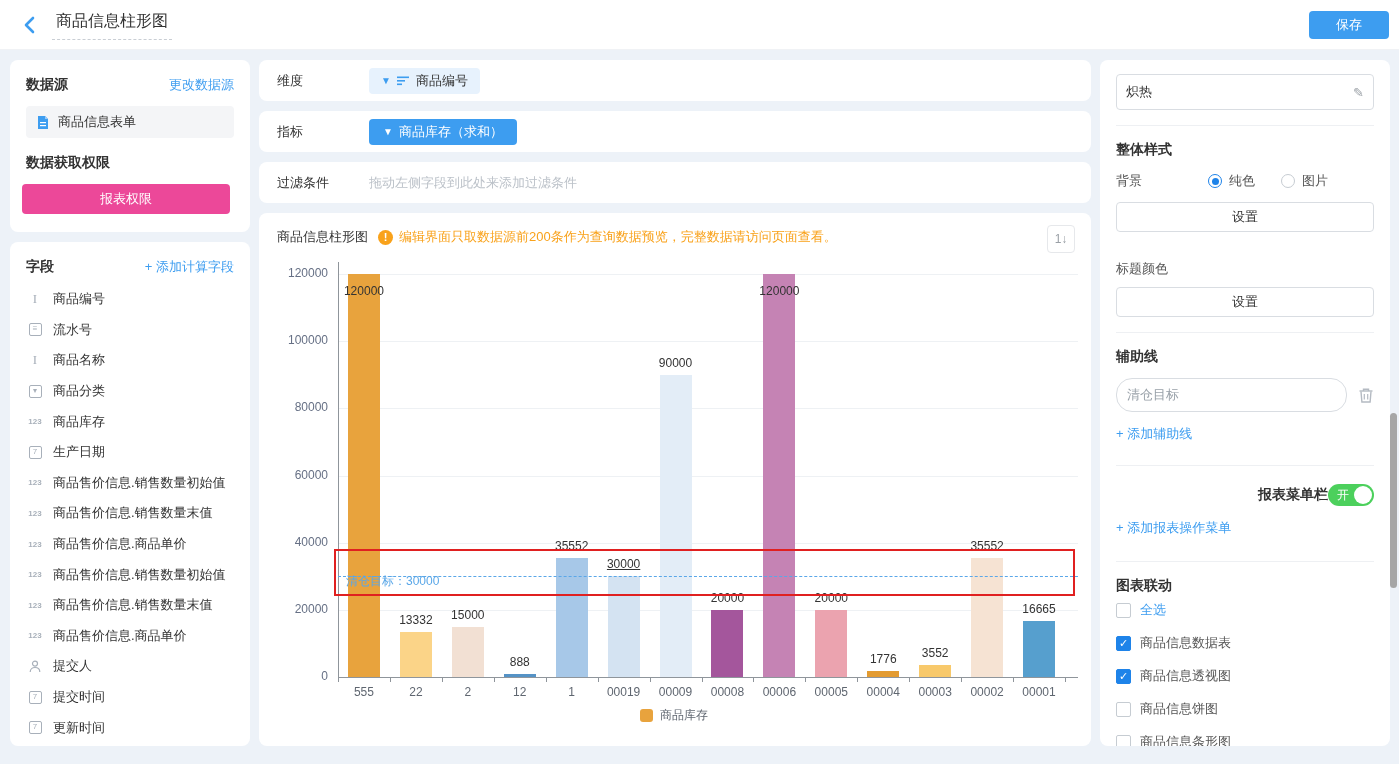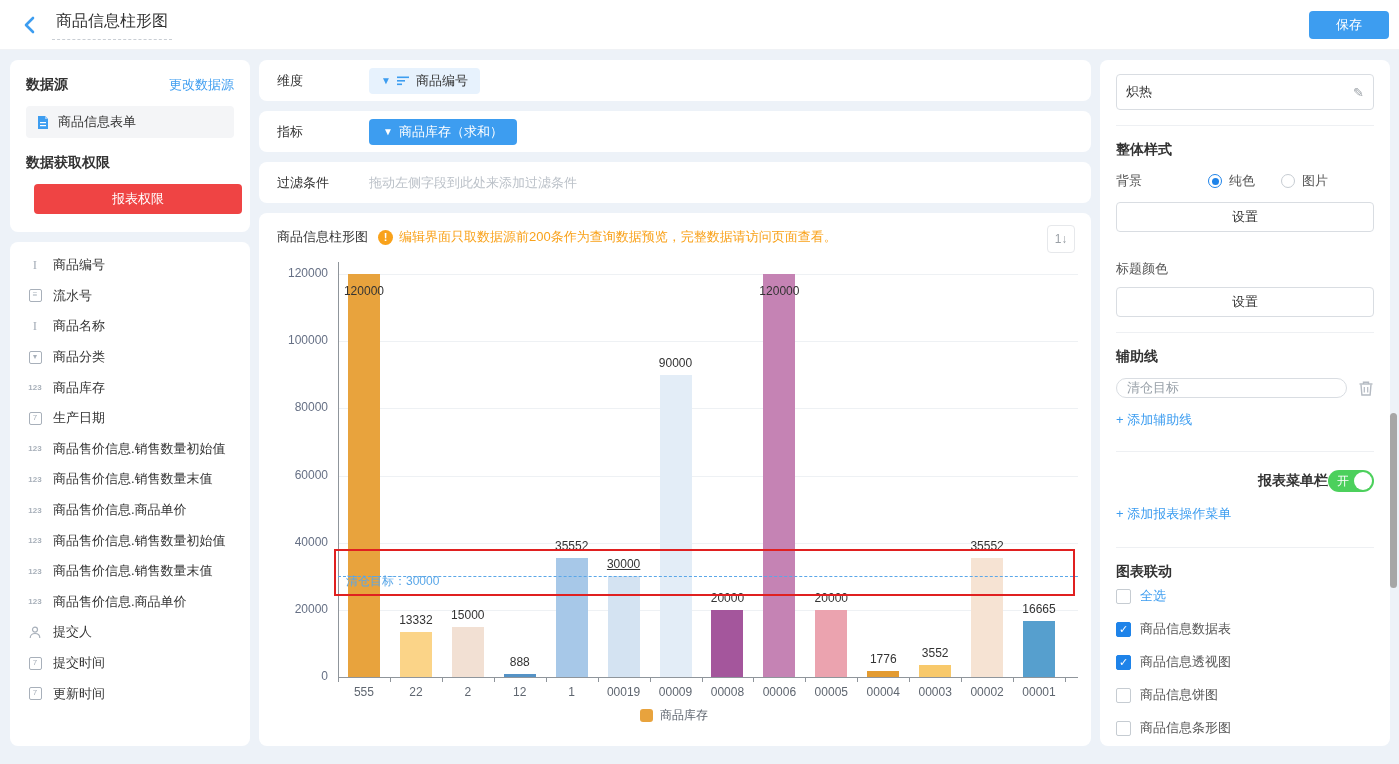--- a/index.html
+++ b/index.html
@@ -16,21 +16,21 @@
   .col-left{width:240px;flex:none;display:flex;flex-direction:column;gap:10px}
   .col-center{flex:1;display:flex;flex-direction:column;gap:10px;min-width:0}
   .col-right{width:290px;flex:none;padding:14px 16px;overflow:hidden}
   
   .card-head{display:flex;justify-content:space-between;align-items:center;padding:16px 16px 0}
   .sec-title{font-weight:bold;font-size:14px;color:#333}
   .blue-link{color:#3d9df0;font-size:13px;text-decoration:none;cursor:pointer}
   .ds-card{height:172px;flex:none}
   .ds-item{margin:12px 16px 0;background:#f4f5f7;border-radius:4px;height:32px;display:flex;align-items:center;gap:8px;padding:0 10px;font-size:13px;color:#333;cursor:pointer}
   .perm-title{padding:16px 16px 0;font-weight:bold;font-size:14px}
-  .perm-btn{display:block;margin:12px 24px 0;width:208px;height:30px;background:#ef4444;color:#fff;border:none;border-radius:4px;font-size:13px;cursor:pointer}
+  .perm-btn{display:block;margin:12px 12px 0;width:208px;height:30px;background:#ec4899;color:#fff;border:none;border-radius:4px;font-size:13px;cursor:pointer}
   .fields-card{flex:1;overflow:hidden}
   #field-list{list-style:none;margin:8px 0 0;padding:0}
   .field-item{display:flex;align-items:center;gap:9px;height:30.6px;padding:0 8px 0 16px;font-size:13px;color:#333;white-space:nowrap;overflow:hidden;cursor:grab}
   .ficon{width:18px;flex:none;text-align:center;color:#a8b0ba;font-size:12px;display:inline-flex;align-items:center;justify-content:center}
   .ficon.f-text{font-family:"Liberation Serif","DejaVu Serif",serif;font-size:13px}
   .ficon.f-number{font-size:8px;font-weight:bold;letter-spacing:0}
   .ficon .boxed,.boxed{border:1px solid #a8b0ba;border-radius:2px;width:11px;height:11px;line-height:10px;font-size:8px;display:inline-block;text-align:center}
   .flabel{overflow:hidden;text-overflow:ellipsis}
   
   .row-card{height:41px;flex:none;display:flex;align-items:center;padding:0 18px}
@@ -66,21 +66,21 @@
   .hr{border:none;border-top:1px solid #eef0f3;margin:15px 0}
   .radio-row{display:flex;align-items:center;margin:13px 0 12px;font-size:13px;color:#555}
   .radio-row .rlabel{width:92px;color:#555}
   .radio-opt{display:inline-flex;align-items:center;gap:7px;margin-right:26px;cursor:pointer;color:#555}
   .radio{width:14px;height:14px;border-radius:50%;border:1px solid #c6ccd2;box-sizing:border-box;position:relative;background:#fff}
   .radio.sel{border-color:#1e83e9}
   .radio.sel::after{content:"";position:absolute;left:2.5px;top:2.5px;width:7px;height:7px;border-radius:50%;background:#1e83e9}
   .set-btn{width:100%;height:30px;border:1px solid #d9dde2;background:#fff;border-radius:4px;color:#333;font-size:13px;cursor:pointer}
   .sub-label{font-size:13px;color:#555;margin:28px 0 9px}
   .aux-row{display:flex;align-items:center;gap:11px;margin:12px 0 13px}
-  .aux-input{flex:1;height:20px;border:1px solid #d9dde2;border-radius:16px;font-size:13px;color:#98a0a8;padding:0 10px;background:#fff;box-sizing:border-box;display:flex;align-items:center}
+  .aux-input{flex:1;height:34px;border:1px solid #d9dde2;border-radius:16px;font-size:13px;color:#98a0a8;padding:0 10px;background:#fff;box-sizing:border-box;display:flex;align-items:center}
   .trash{cursor:pointer;flex:none;display:flex}
   .toggle-row{display:flex;align-items:center;justify-content:flex-end;margin:2px 0 13px}
   .toggle{width:46px;height:22px;border-radius:11px;background:#4cd05c;position:relative;cursor:pointer}
   .toggle .t-txt{position:absolute;left:9px;top:4px;color:#fff;font-size:12px;line-height:14px}
   .toggle .knob{position:absolute;right:2px;top:2px;width:18px;height:18px;border-radius:50%;background:#fff}
   .cb-row{display:flex;align-items:center;gap:9px;margin:15px 0;font-size:13px;color:#555;cursor:pointer}
   .cb{width:15px;height:15px;border:1px solid #c6ccd2;border-radius:2px;box-sizing:border-box;background:#fff;text-align:center;line-height:13px;font-size:11px;color:#fff;flex:none}
   .cb.on{background:#1e83e9;border-color:#1e83e9}
   .cb.on::after{content:"✓"}
   .link-label{color:#3d9df0}
@@ -116,20 +116,24 @@
             <rect x="4" y="7" width="6" height="1.2" fill="#fff"></rect>
             <rect x="4" y="10" width="6" height="1.2" fill="#fff"></rect>
           </svg>
         <span>商品信息表单</span>
       </div>
       <div class="perm-title">数据获取权限</div>
       <button class="perm-btn">报表权限</button>
     </div>
 
     <div class="card fields-card">
+      <div class="card-head">
+        <span class="sec-title">字段</span>
+        <a class="blue-link">+ 添加计算字段</a>
+      </div>
       <ul id="field-list">
           <li class="field-item">
             <span class="ficon f-text">I</span>
             <span class="flabel">商品编号</span>
           </li>
           <li class="field-item">
             <span class="ficon f-serial">
               <span class="boxed">≡</span>
             </span>
             <span class="flabel">流水号</span>

